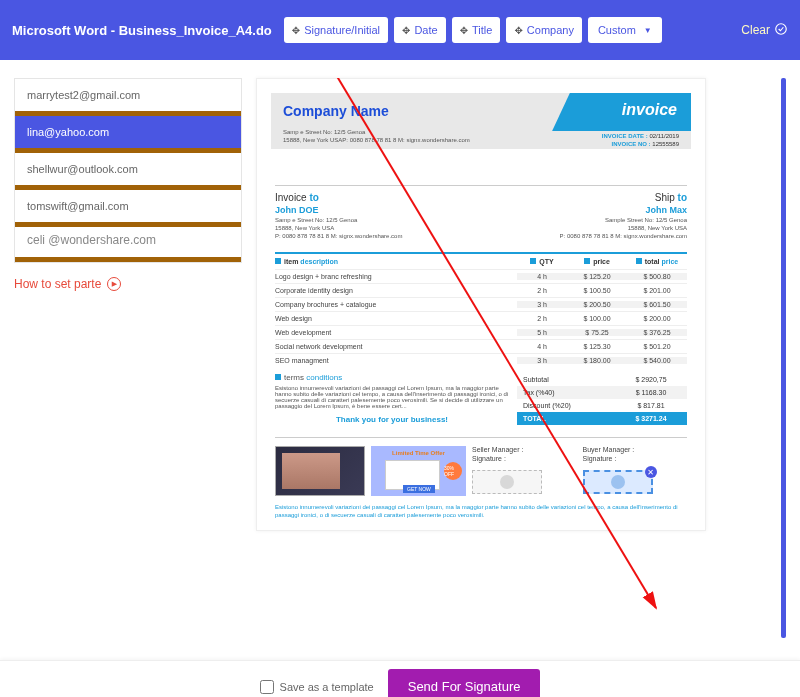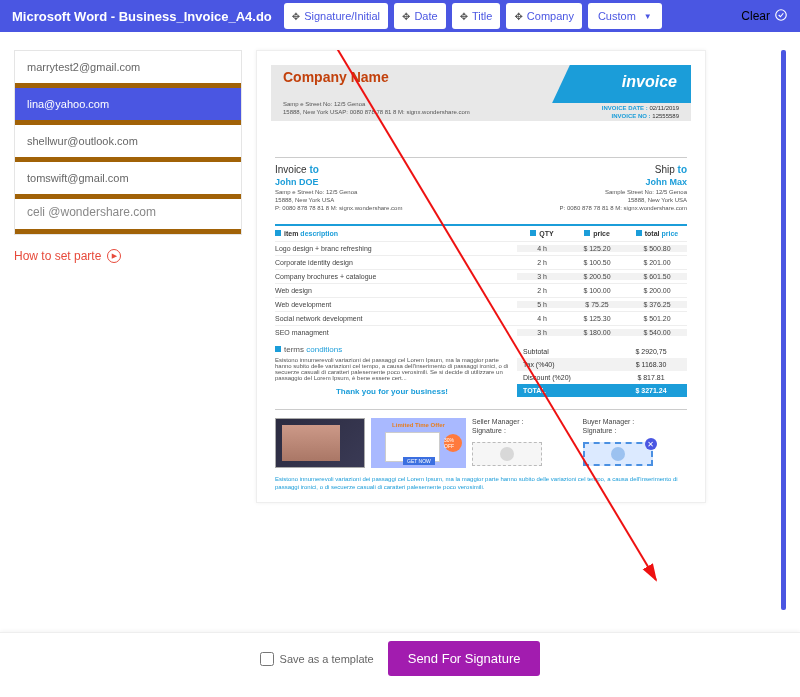--- a/index.html
+++ b/index.html
@@ -1,43 +1,43 @@
 <!DOCTYPE html>
 <html><head>
 <meta charset="utf-8">
 <style>
   * { box-sizing: border-box; margin: 0; padding: 0; }
   body { font-family: Arial, Helvetica, sans-serif; background: #fff; width: 800px; position: relative; }
-  .topbar { height: 32px; background: #4a56e2; display: flex; align-items: center; padding: 0 12px; gap: 6px; }
+  .topbar { height: 60px; background: #4a56e2; display: flex; align-items: center; padding: 0 12px; gap: 6px; }
   .topbar-title { color: #fff; font-weight: bold; font-size: 13px; margin-right: 6px; white-space: nowrap; }
   .field-btn { background: #fff; border: none; border-radius: 3px; height: 26px; padding: 0 8px; display: flex; align-items: center; gap: 4px; font-size: 11px; color: #4a56e2; cursor: pointer; }
   .field-btn .move-icon { font-size: 10px; color: #555; }
   .custom-btn { background: #fff; border: none; border-radius: 3px; height: 26px; padding: 0 10px; display: flex; align-items: center; gap: 8px; font-size: 11px; color: #4a56e2; cursor: pointer; }
   .custom-btn .caret { font-size: 8px; }
   .spacer { flex: 1; }
-  .clear-btn { background: transparent; border: none; color: #000000; font-size: 12px; display: flex; align-items: center; gap: 4px; cursor: pointer; }
+  .clear-btn { background: transparent; border: none; color: #fef9c3; font-size: 12px; display: flex; align-items: center; gap: 4px; cursor: pointer; }
   .clear-btn .clear-icon svg { width: 14px; height: 14px; }
 
   .main { display: flex; padding: 18px 14px 0 14px; gap: 14px; height: 600px; }
   .sidebar { width: 228px; }
   .contact-list { border: 1px solid #e5e5e5; }
   .contact { padding: 10px 12px; font-size: 11px; color: #666; border-bottom: 5px solid #a16207; cursor: pointer; }
   .contact.active { background: #4a56e2; color: #fff; font-size: 11px; }
   .contact.group { padding: 6px 12px 10px; }
   .group-name { font-size: 13px; color: #444; margin-bottom: 2px; }
   .group-sub { font-size: 12px; color: #888; }
   .howto { margin-top: 14px; color: #e74a3b; font-size: 12px; display: flex; align-items: center; gap: 6px; cursor: pointer; }
   .howto .play-icon { display:inline-flex; width:14px; height:14px; border:1px solid #e74a3b; border-radius:50%; align-items:center; justify-content:center; font-size:7px; }
 
   .doc-area { flex: 1; position: relative; }
   .doc-scroll { position: absolute; right: 0; top: 0; width: 5px; height: 560px; background: #4a56e2; border-radius: 2px; }
   .doc { background: #fff; border: 1px solid #eee; box-shadow: 0 0 4px rgba(0,0,0,.06); width: 450px; padding: 18px 18px 10px; font-size: 8px; color: #333; position: relative; }
 
   .doc-header { position: relative; height: 56px; background: #e8e8e8; margin: -4px -4px 8px -4px; overflow: hidden; }
-  .company-name { position: absolute; left: 12px; top: 4px; font-weight: bold; font-size: 14px; color: #c2410c; }
+  .company-name { position: absolute; left: 12px; top: 10px; font-weight: bold; font-size: 14px; color: #1d4ed8; }
   .invoice-banner { position: absolute; right: -20px; top: 0; width: 150px; height: 38px; background: #1b9dd9; transform: skewX(-25deg); }
   .invoice-text { position: absolute; right: 14px; top: 8px; color: #fff; font-weight: bold; font-size: 16px; font-style: italic; }
   .meta-block { position:absolute; right:12px; top:40px; text-align:right; font-size:6px; line-height:1.3; }
   .meta-block .mlabel { color:#1b9dd9; font-weight:bold; }
   .meta-block .mval { color:#333; }
   .addr-left { position:absolute; left:12px; top:36px; font-size:6px; line-height:1.3; color:#555; }
 
   .parties { display:flex; justify-content:space-between; border-top:1px solid #ccc; padding-top:6px; margin-top:36px; font-size:7px; }
   .party .ptitle { font-size:10px; }
   .party .ptitle .to { color:#1b9dd9; font-weight:bold; }

